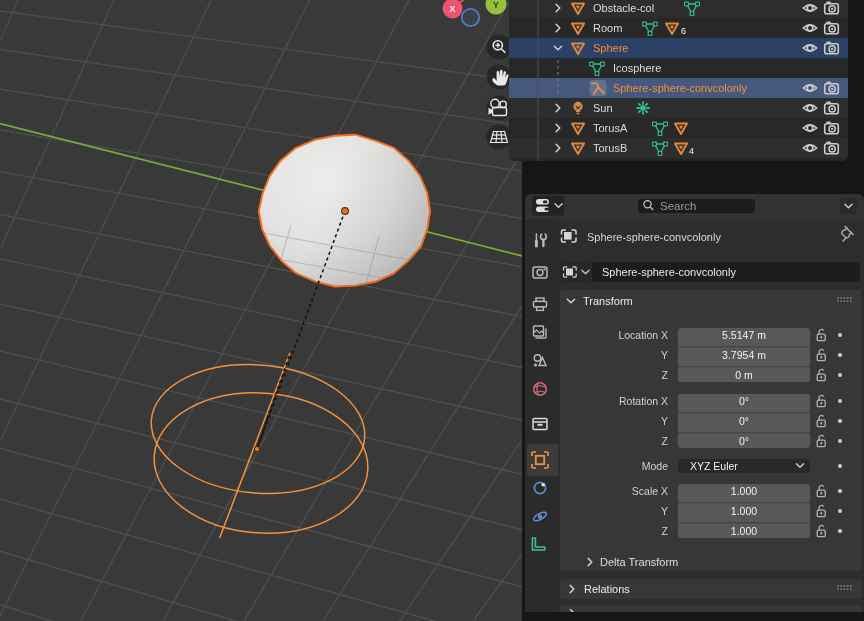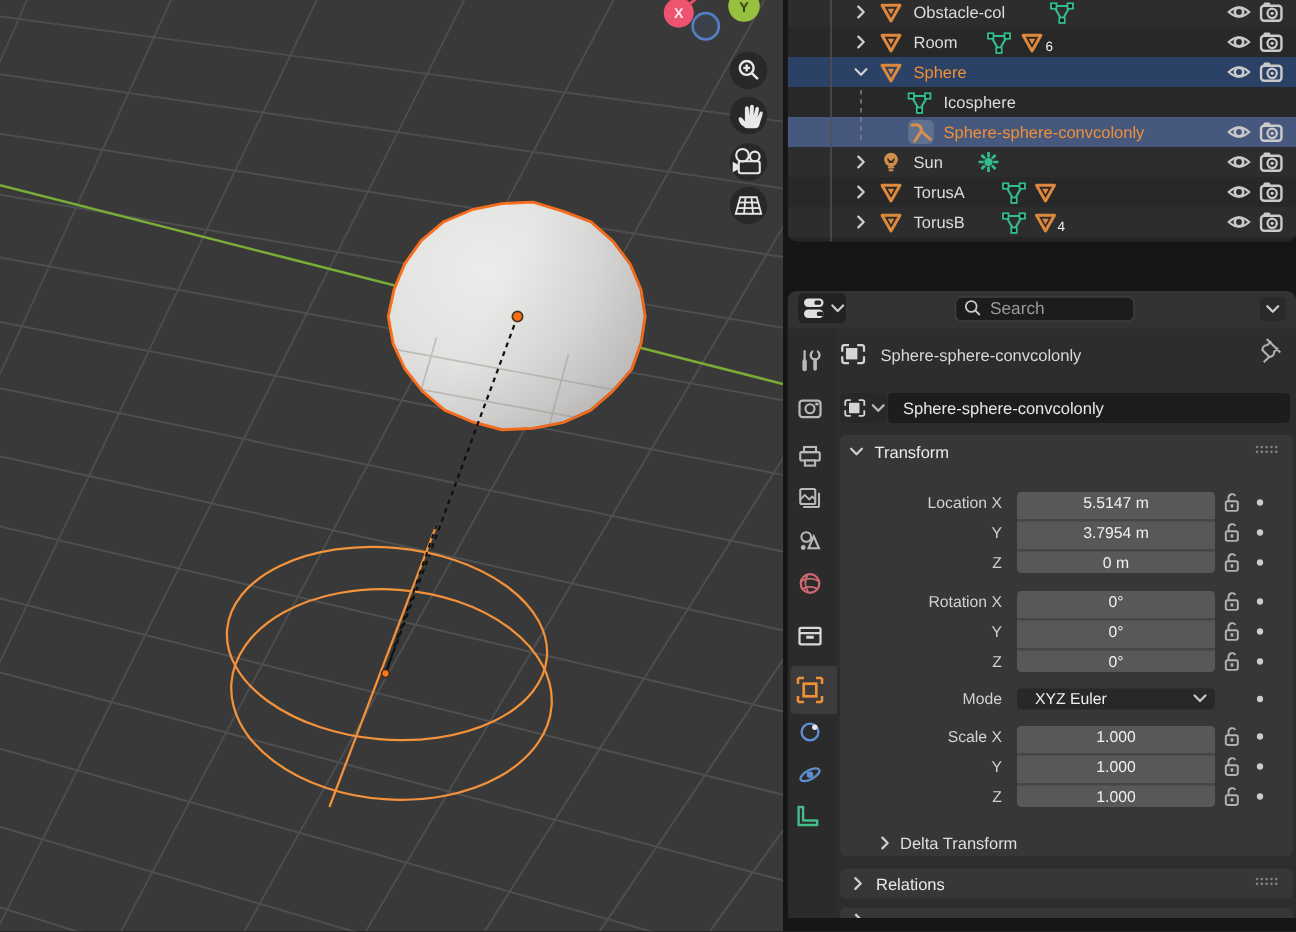--- a/index.html
+++ b/index.html
@@ -1,17 +1,17 @@
 <!DOCTYPE html>
 <html><head><meta charset="utf-8"><style>
 *{margin:0;padding:0;box-sizing:border-box}
 html,body{width:864px;height:621px;overflow:hidden;background:#1f1f1f;font-family:"Liberation Sans",sans-serif}
 #root{position:relative;width:864px;height:621px;background:#161616}
 #viewport{position:absolute;left:0;top:0;width:522px;height:621px;overflow:hidden}
-#outliner{position:absolute;left:525px;top:0;width:339px;height:161px;border-radius:0 0 6px 6px;overflow:hidden}
+#outliner{position:absolute;left:509px;top:0;width:339px;height:161px;border-radius:0 0 6px 6px;overflow:hidden}
 #props{position:absolute;left:525px;top:194px;width:339px;height:540px;border-radius:6px 6px 0 0;overflow:hidden}
 </style></head>
 <body>
 <div id="root">
 <div id="viewport">
       <svg width="522" height="621" viewBox="0 0 522 621" xmlns="http://www.w3.org/2000/svg" style="position:absolute;left:0;top:0">
 <defs>
 <radialGradient id="sg" cx="0.38" cy="0.30" r="0.85">
             <stop offset="0" stop-color="#ececea"></stop>
             <stop offset="0.5" stop-color="#e2e2e0"></stop>

